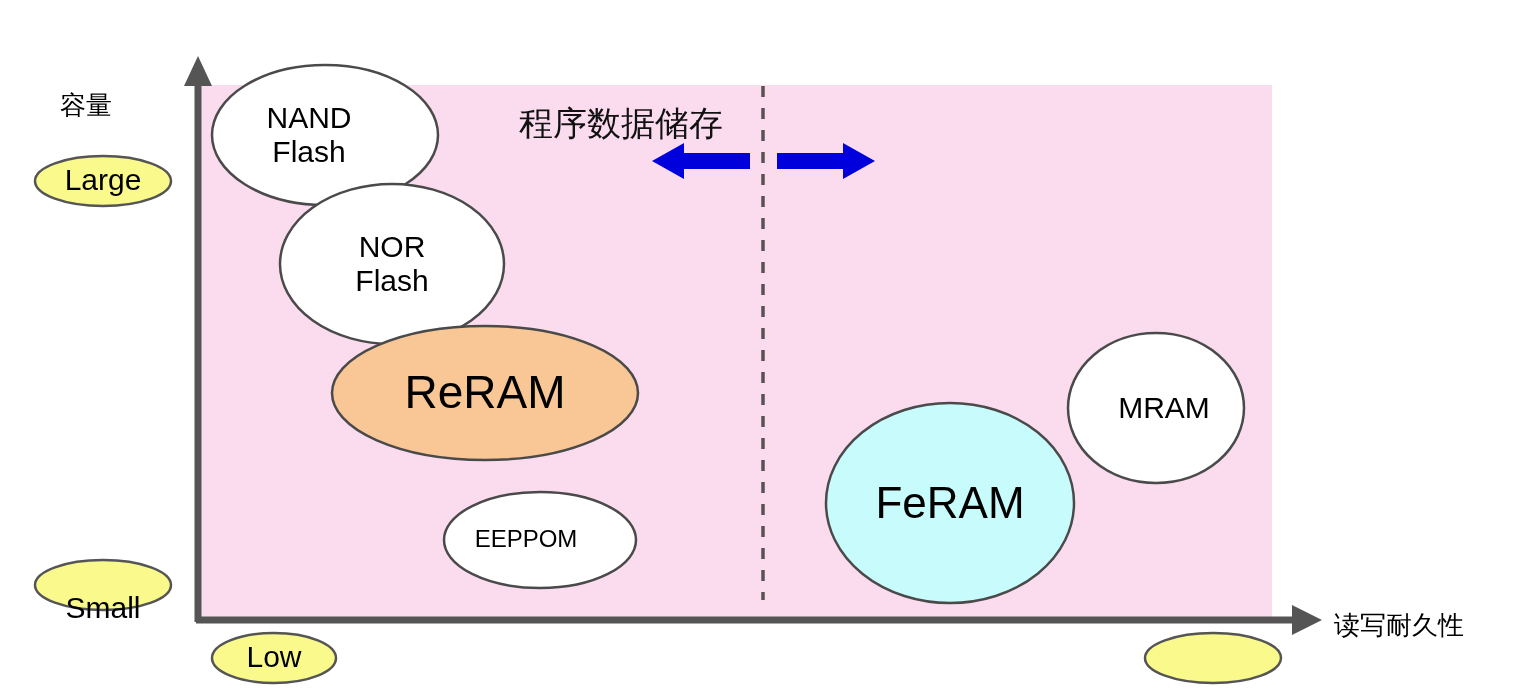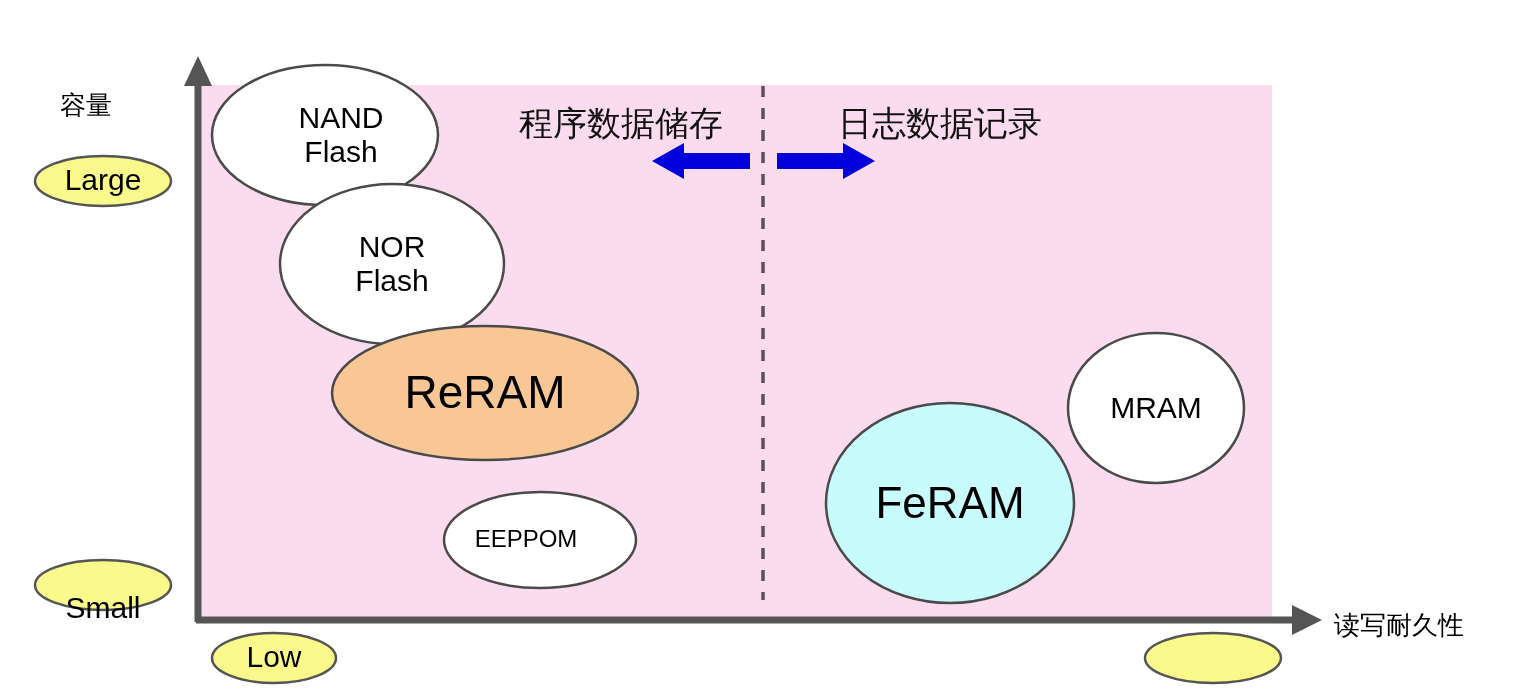--- a/index.html
+++ b/index.html
@@ -84,28 +84,27 @@
     <ellipse cx="485" cy="393" rx="153" ry="67" fill="#f9c795" stroke="#4a4a4a" stroke-width="2.5"></ellipse>
     <ellipse cx="540" cy="540" rx="96" ry="48" fill="#ffffff" stroke="#4a4a4a" stroke-width="2.5"></ellipse>
     <ellipse cx="950" cy="503" rx="124" ry="100" fill="#c8fbfb" stroke="#4a4a4a" stroke-width="2.5"></ellipse>
     <ellipse cx="1156" cy="408" rx="88" ry="75" fill="#ffffff" stroke="#4a4a4a" stroke-width="2.5"></ellipse>
   </svg>
 
   <div class="axis-label" id="y-axis-title">容量</div>
   <div class="axis-label" id="x-axis-title">读写耐久性</div>
 
   <div class="zone-label" id="zone-label-left">程序数据储存</div>
-  <div class="zone-label" id="zone-label-right">日志数据记录</div>
 
   <div class="tick-text" style="left:35px;top:163px;width:136px;text-align:center;">Large</div>
   <div class="tick-text" style="left:35px;top:567px;width:136px;text-align:center;margin-top:24px;">Small</div>
   <div class="tick-text" style="left:212px;top:640px;width:124px;text-align:center;">Low</div>
 
-  <div class="node-text" style="left:228px;top:101px;width:226px;font-size:30px;">NAND
+  <div class="node-text" style="left:196px;top:101px;width:226px;font-size:30px;">NAND
 Flash</div>
   <div class="node-text" style="left:280px;top:230px;width:224px;font-size:30px;">NOR
 Flash</div>
   <div class="node-text" style="left:332px;top:367px;width:306px;font-size:46px;">ReRAM</div>
   <div class="node-text" style="left:444px;top:526px;width:164px;font-size:24px;">EEPPOM</div>
   <div class="node-text" style="left:826px;top:478px;width:248px;font-size:44px;">FeRAM</div>
-  <div class="node-text" style="left:1068px;top:391px;width:176px;font-size:30px;">MRAM</div>
+  <div class="node-text" style="left:1068px;top:391px;width:176px;font-size:30px;padding-left:8px;">MRAM</div>
 
 </div>
 
 </body></html>

